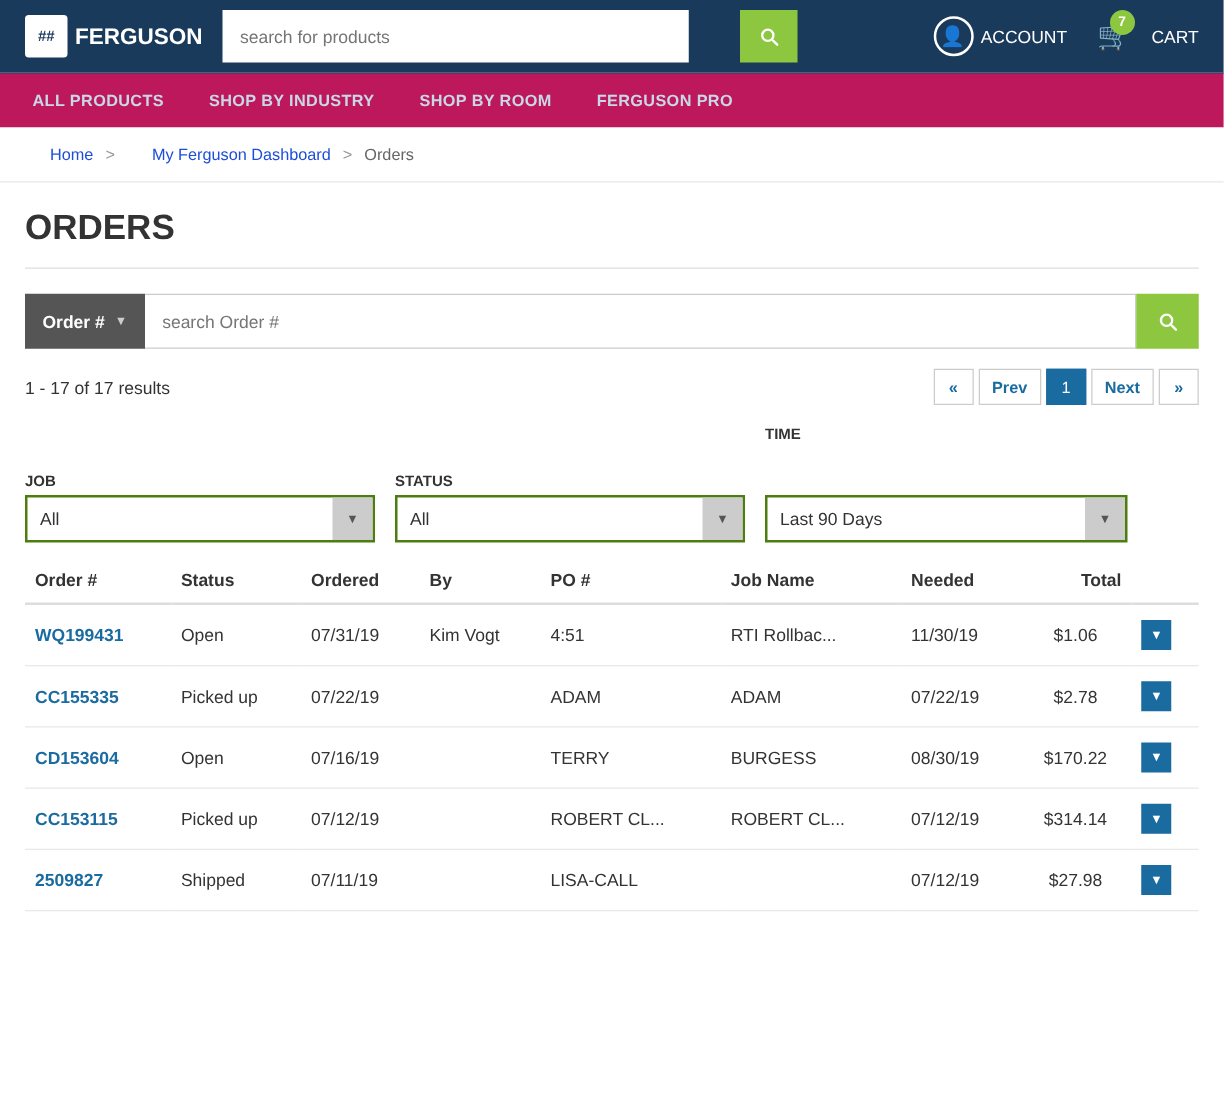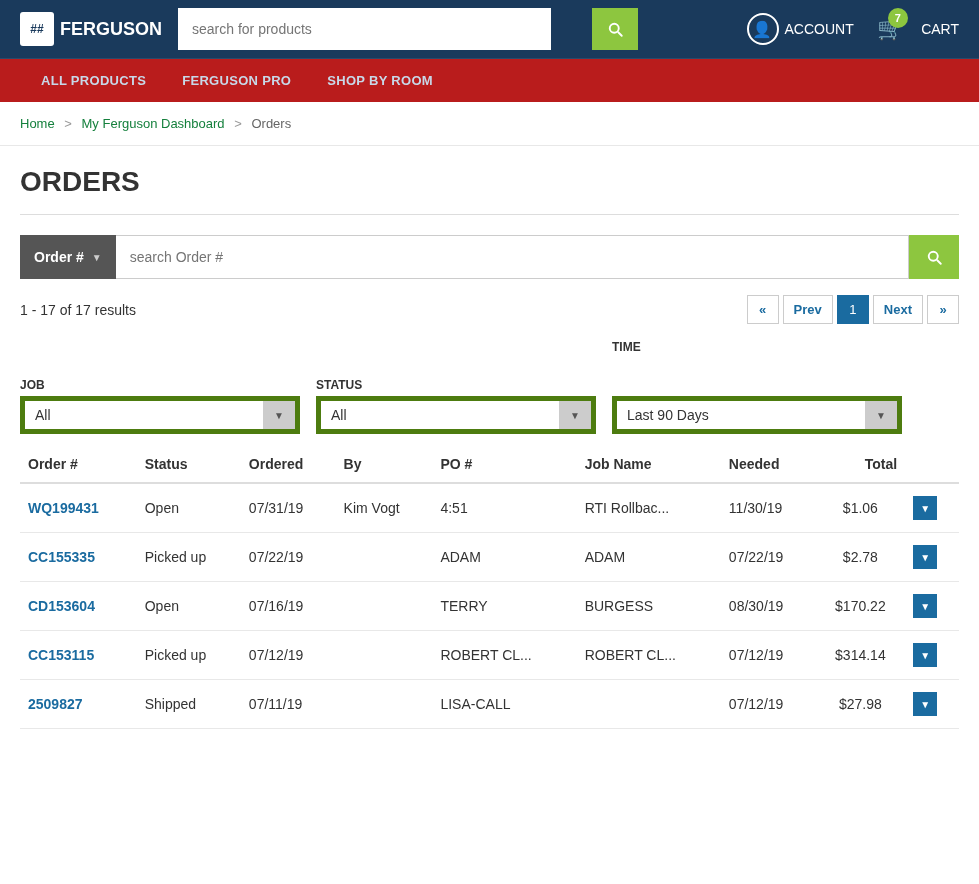--- a/index.html
+++ b/index.html
@@ -111,23 +111,23 @@
       display: flex;
       align-items: center;
       justify-content: center;
       position: absolute;
       top: -8px;
       left: 10px;
     }
 
     
     .nav {
-      background: #b91c1c;
+      background: #be185d;
       border-top: 1px solid #2a4a6c;
-      padding: 0 23px;
+      padding: 0 8px;
       display: flex;
       gap: 0;
     }
     .nav-item {
       color: #c8d8e8;
       font-size: 13px;
       font-weight: bold;
       padding: 14px 18px;
       cursor: pointer;
       text-transform: uppercase;
@@ -136,21 +136,21 @@
     }
 
     
     .breadcrumb {
       padding: 14px 20px;
       font-size: 13px;
       color: #666;
       background: #fff;
       border-bottom: 1px solid #e8e8e8;
     }
-    .breadcrumb a { color: #15803d; text-decoration: none; }
+    .breadcrumb a { color: #1d4ed8; text-decoration: none; margin-left: 20px; }
     .breadcrumb .sep { margin: 0 6px; color: #999; }
 
     
     .content { padding: 20px 20px 40px; }
     .page-title {
       font-size: 28px;
       font-weight: bold;
       color: #333;
       margin-bottom: 16px;
       text-transform: uppercase;
@@ -230,21 +230,21 @@
       display: flex;
       gap: 16px;
       margin-bottom: 12px;
       align-items: flex-end;
     }
     .filter-group { display: flex; flex-direction: column; gap: 4px; }
     .filter-label { font-size: 12px; font-weight: bold; color: #333; text-transform: uppercase; }
     .filter-select-wrap {
       display: flex;
       align-items: flex-start;
-      border: 5px solid #4d7c0f;
+      border: 2px solid #4d7c0f;
       background: #fff;
       height: 38px;
       min-width: 280px;
     }
     .filter-select-wrap.time-wrap { min-width: 290px; margin-top: 38px; }
     .filter-select {
       flex: 1;
       border: none;
       padding: 0 10px;
       font-size: 14px;
@@ -332,22 +332,23 @@
           <span class="cart-icon">🛒</span>
           <span class="cart-badge">7</span>
         </div>
         <span style="margin-left:10px;">CART</span>
       </div>
     </div>
   </div>
 
   <nav class="nav">
     <div class="nav-item">ALL PRODUCTS</div>
+    <div class="nav-item">SHOP BY INDUSTRY</div>
+    <div class="nav-item">SHOP BY ROOM</div>
     <div class="nav-item">FERGUSON PRO</div>
-    <div class="nav-item">SHOP BY ROOM</div>
   </nav>
 </header>
 
 <div class="breadcrumb">
   <a href="#">Home</a>
   <span class="sep">&gt;</span>
   <a href="#">My Ferguson Dashboard</a>
   <span class="sep">&gt;</span>
   <span>Orders</span>
 </div>

